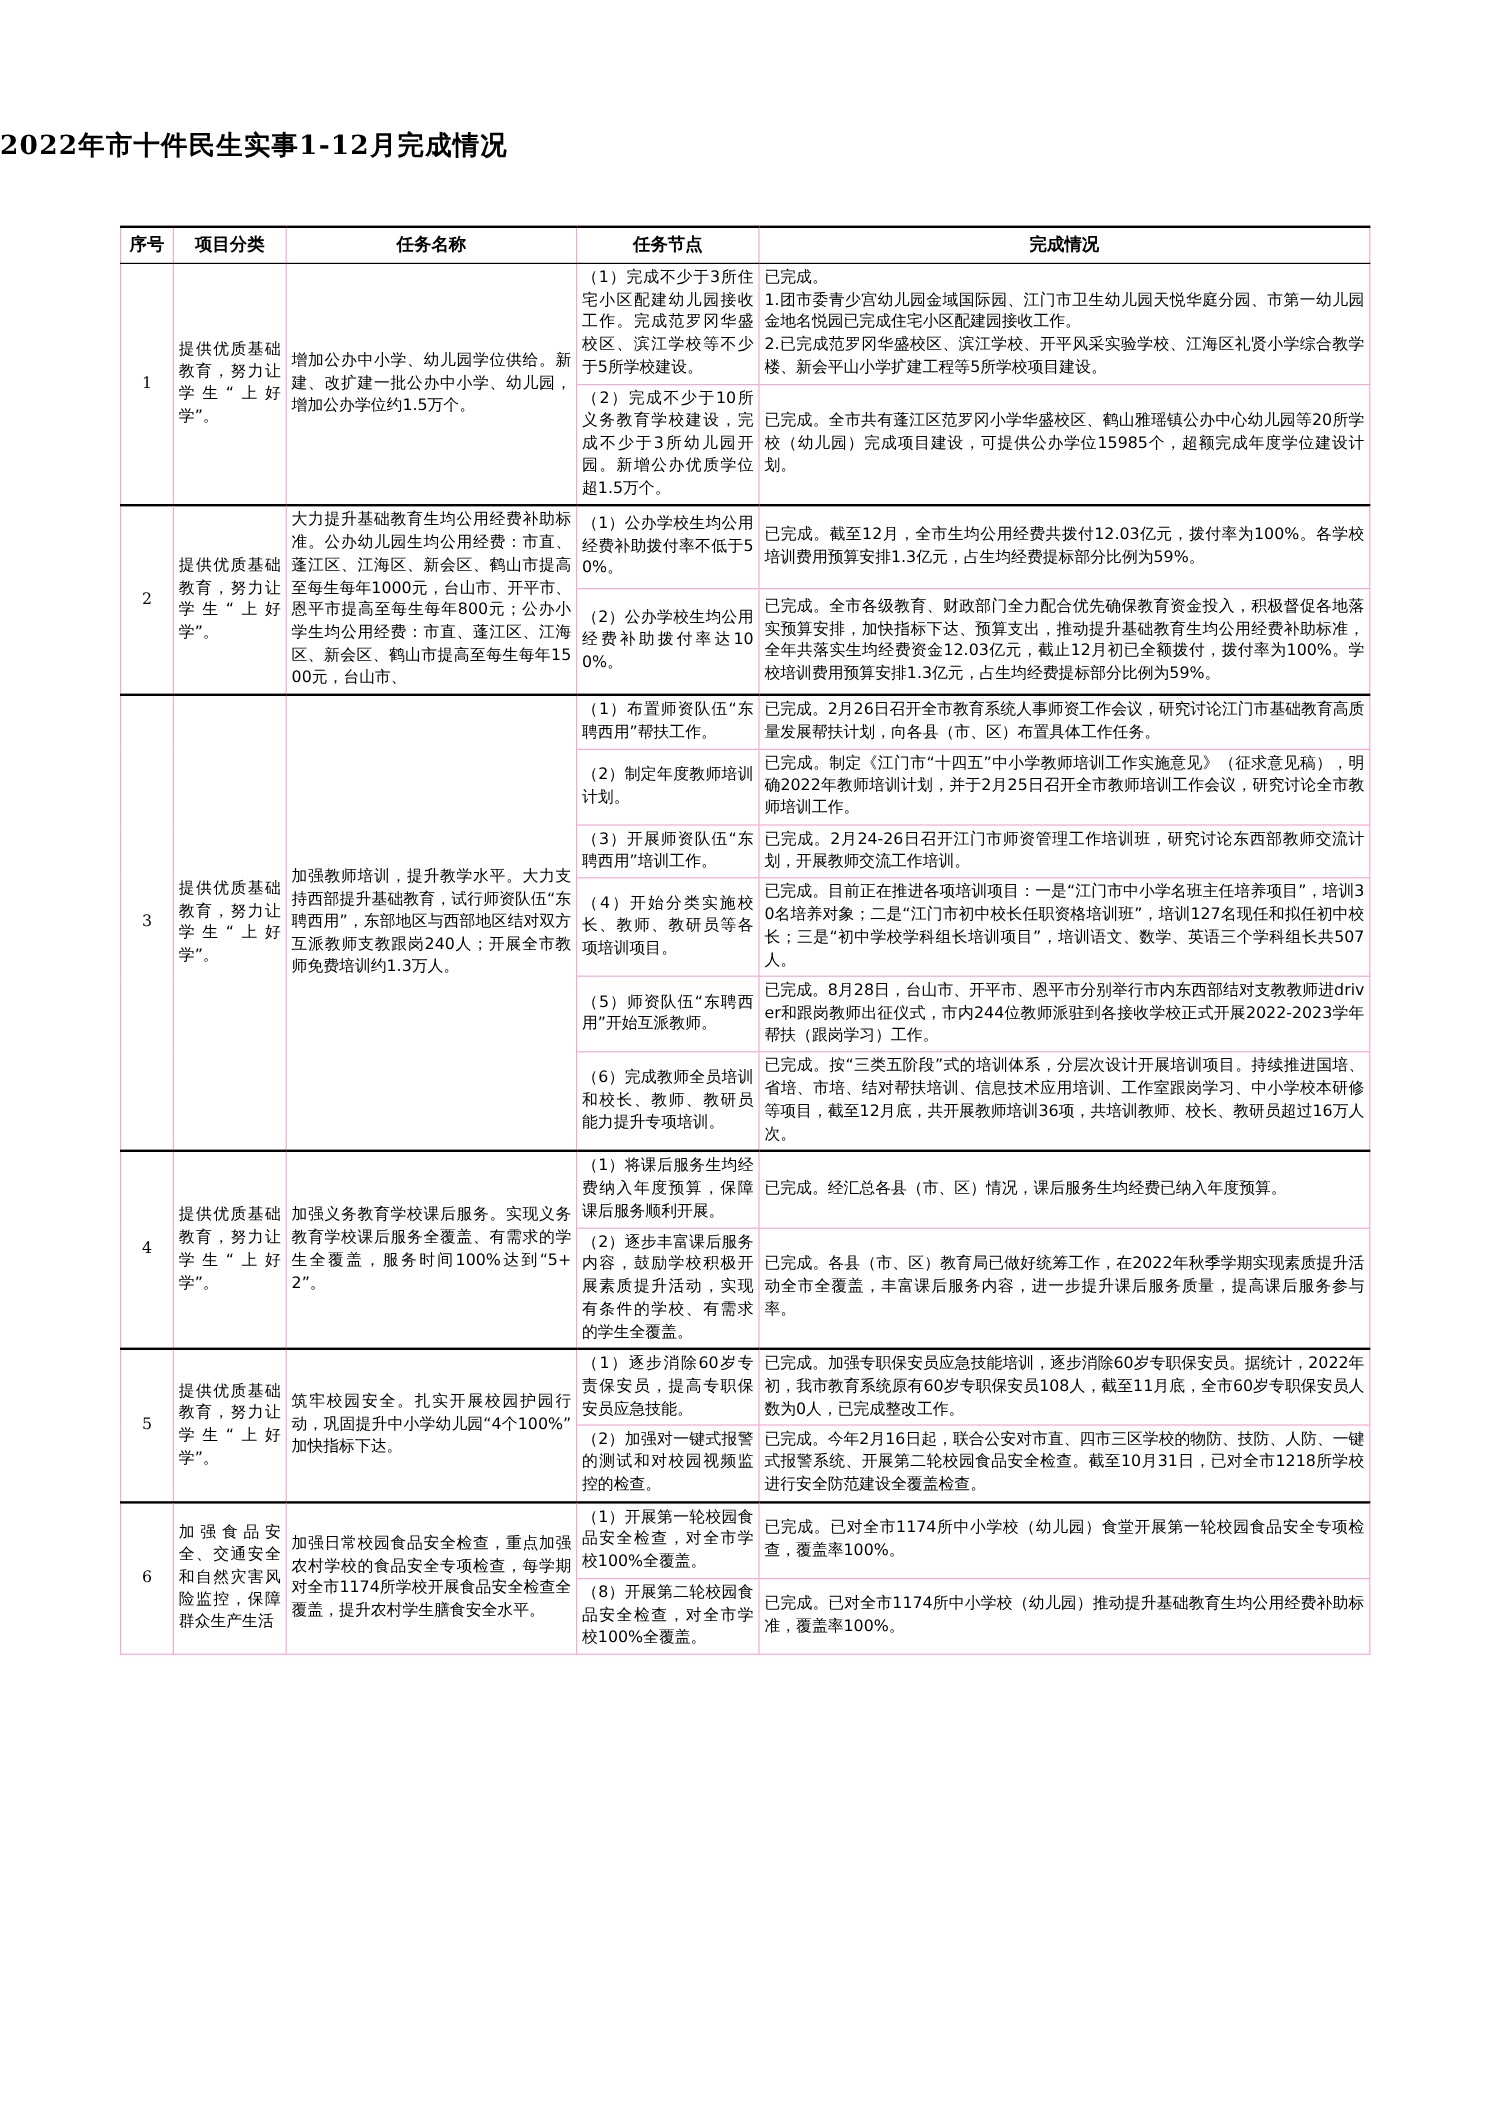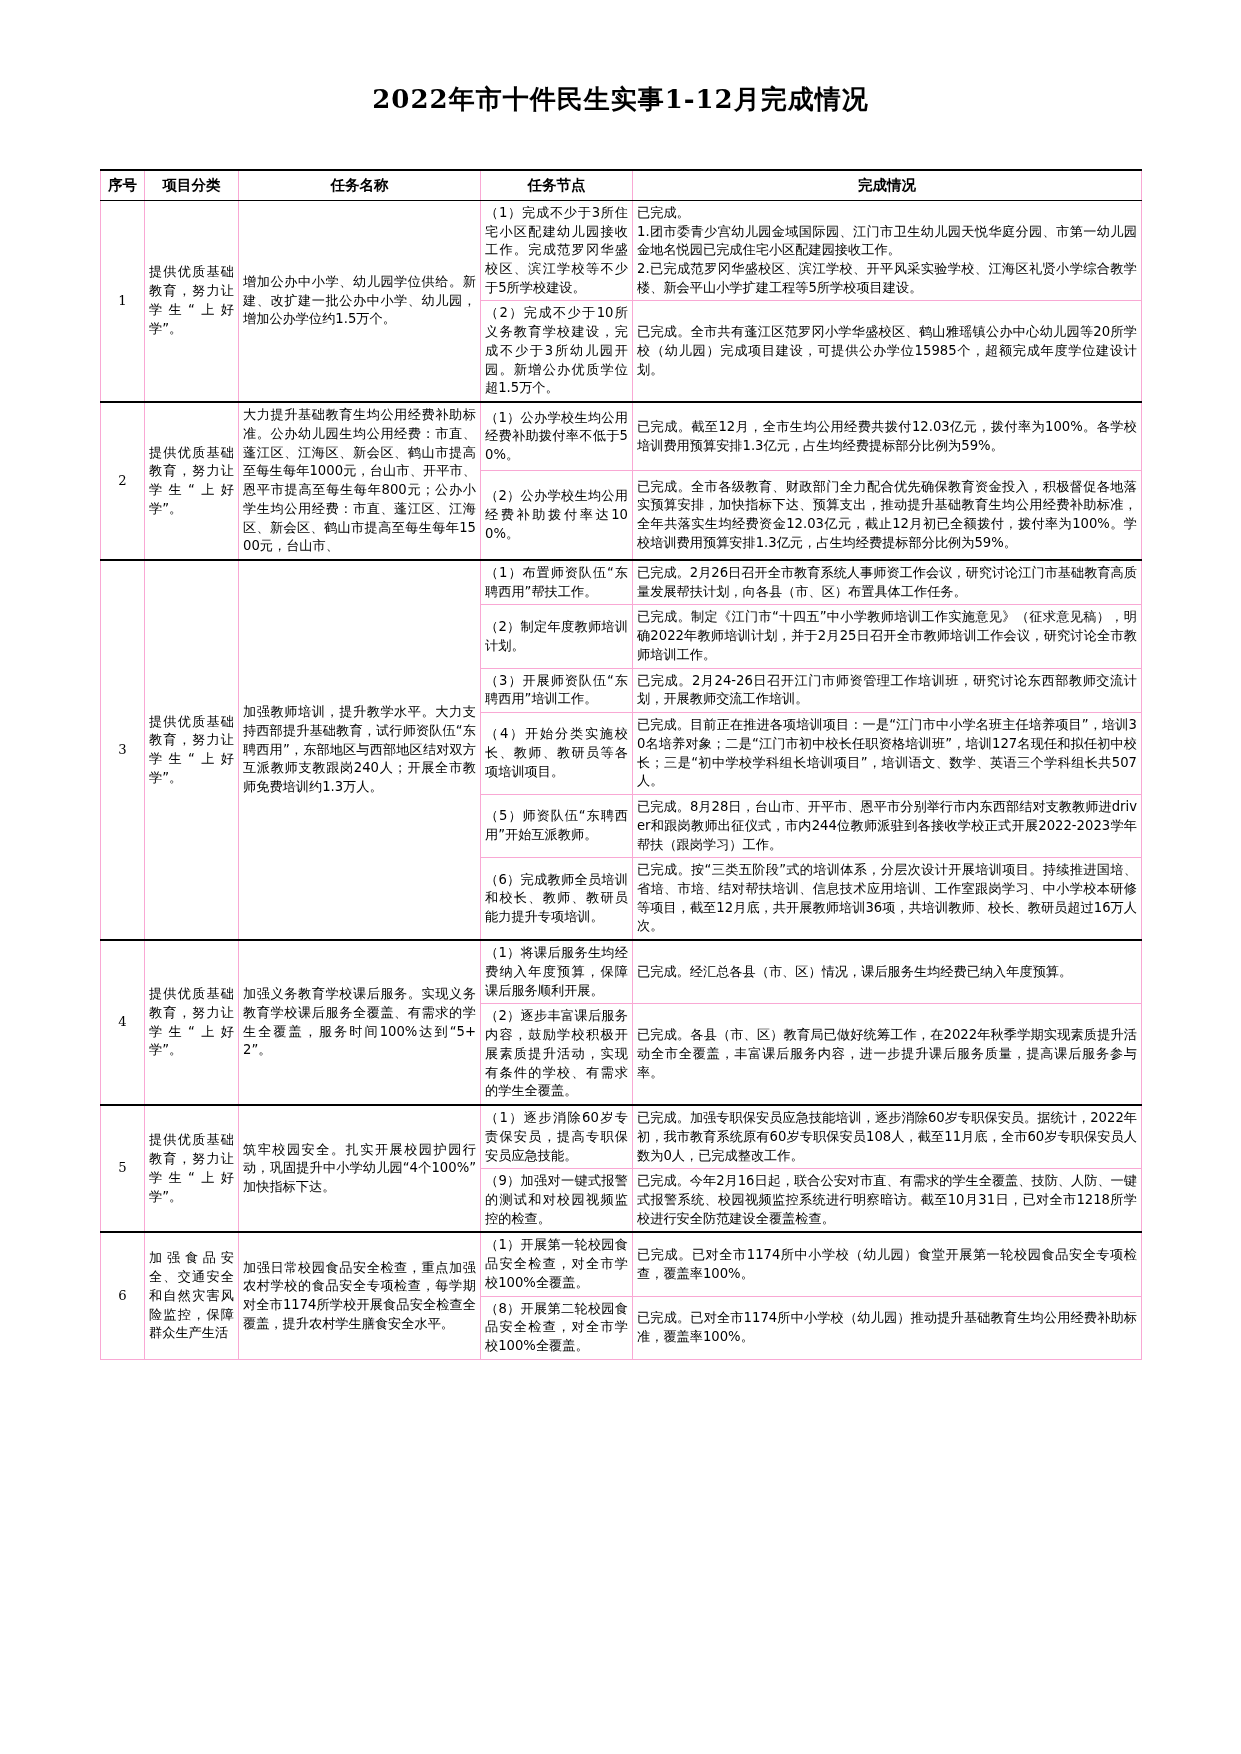--- a/index.html
+++ b/index.html
@@ -16,26 +16,25 @@
   }
   .page {
     width: 1241px;
     min-height: 1754px;
     box-sizing: border-box;
     padding: 0;
     position: relative;
     background: #fff;
   }
   .doc-title {
-    text-align: center;
     font-family: "DejaVu Serif", "Liberation Serif", serif;
     font-weight: bold;
-    font-size: 26px;
+    font-size: 22px;
     letter-spacing: 1px;
-    padding-top: 84px;
+    padding-top: 108px;
     padding-bottom: 0;
     margin: 0;
     line-height: 1.2;
     color: #000;
   }
   .table-wrap {
     margin: 12px auto;
     padding-top: 42px;
     width: 1041px;
   }
@@ -197,22 +196,22 @@
             <td class="done">已完成。各县（市、区）教育局已做好统筹工作，在2022年秋季学期实现素质提升活动全市全覆盖，丰富课后服务内容，进一步提升课后服务质量，提高课后服务参与率。</td>
           </tr>
           <tr>
             <td class="seq rowsep-strong" rowspan="2">5</td>
             <td class="cat rowsep-strong" rowspan="2">提供优质基础教育，努力让学生“上好学”。</td>
             <td class="task rowsep-strong" rowspan="2">筑牢校园安全。扎实开展校园护园行动，巩固提升中小学幼儿园“4个100%”加快指标下达。</td>
             <td class="node rowsep-strong">（1）逐步消除60岁专责保安员，提高专职保安员应急技能。</td>
             <td class="done rowsep-strong">已完成。加强专职保安员应急技能培训，逐步消除60岁专职保安员。据统计，2022年初，我市教育系统原有60岁专职保安员108人，截至11月底，全市60岁专职保安员人数为0人，已完成整改工作。</td>
           </tr>
           <tr>
-            <td class="node">（9）加强对一键式报警的测试和对校园视频监控的检查。</td>
-            <td class="done">已完成。今年2月16日起，联合公安对市直、有需求的学生全覆盖、技防、人防、一键式报警系统、校园视频监控系统进行明察暗访。截至10月31日，已对全市1218所学校进行安全防范建设全覆盖检查。</td>
+            <td class="node">（2）加强对一键式报警的测试和对校园视频监控的检查。</td>
+            <td class="done">已完成。今年2月16日起，联合公安对市直、四市三区学校的物防、技防、人防、一键式报警系统、开展第二轮校园食品安全检查。截至10月31日，已对全市1218所学校进行安全防范建设全覆盖检查。</td>
           </tr>
           <tr>
             <td class="seq rowsep-strong" rowspan="2">6</td>
             <td class="cat rowsep-strong" rowspan="2">加强食品安全、交通安全和自然灾害风险监控，保障群众生产生活</td>
             <td class="task rowsep-strong" rowspan="2">加强日常校园食品安全检查，重点加强农村学校的食品安全专项检查，每学期对全市1174所学校开展食品安全检查全覆盖，提升农村学生膳食安全水平。</td>
             <td class="node rowsep-strong">（1）开展第一轮校园食品安全检查，对全市学校100%全覆盖。</td>
             <td class="done rowsep-strong">已完成。已对全市1174所中小学校（幼儿园）食堂开展第一轮校园食品安全专项检查，覆盖率100%。</td>
           </tr>
           <tr>
             <td class="node">（8）开展第二轮校园食品安全检查，对全市学校100%全覆盖。</td>

